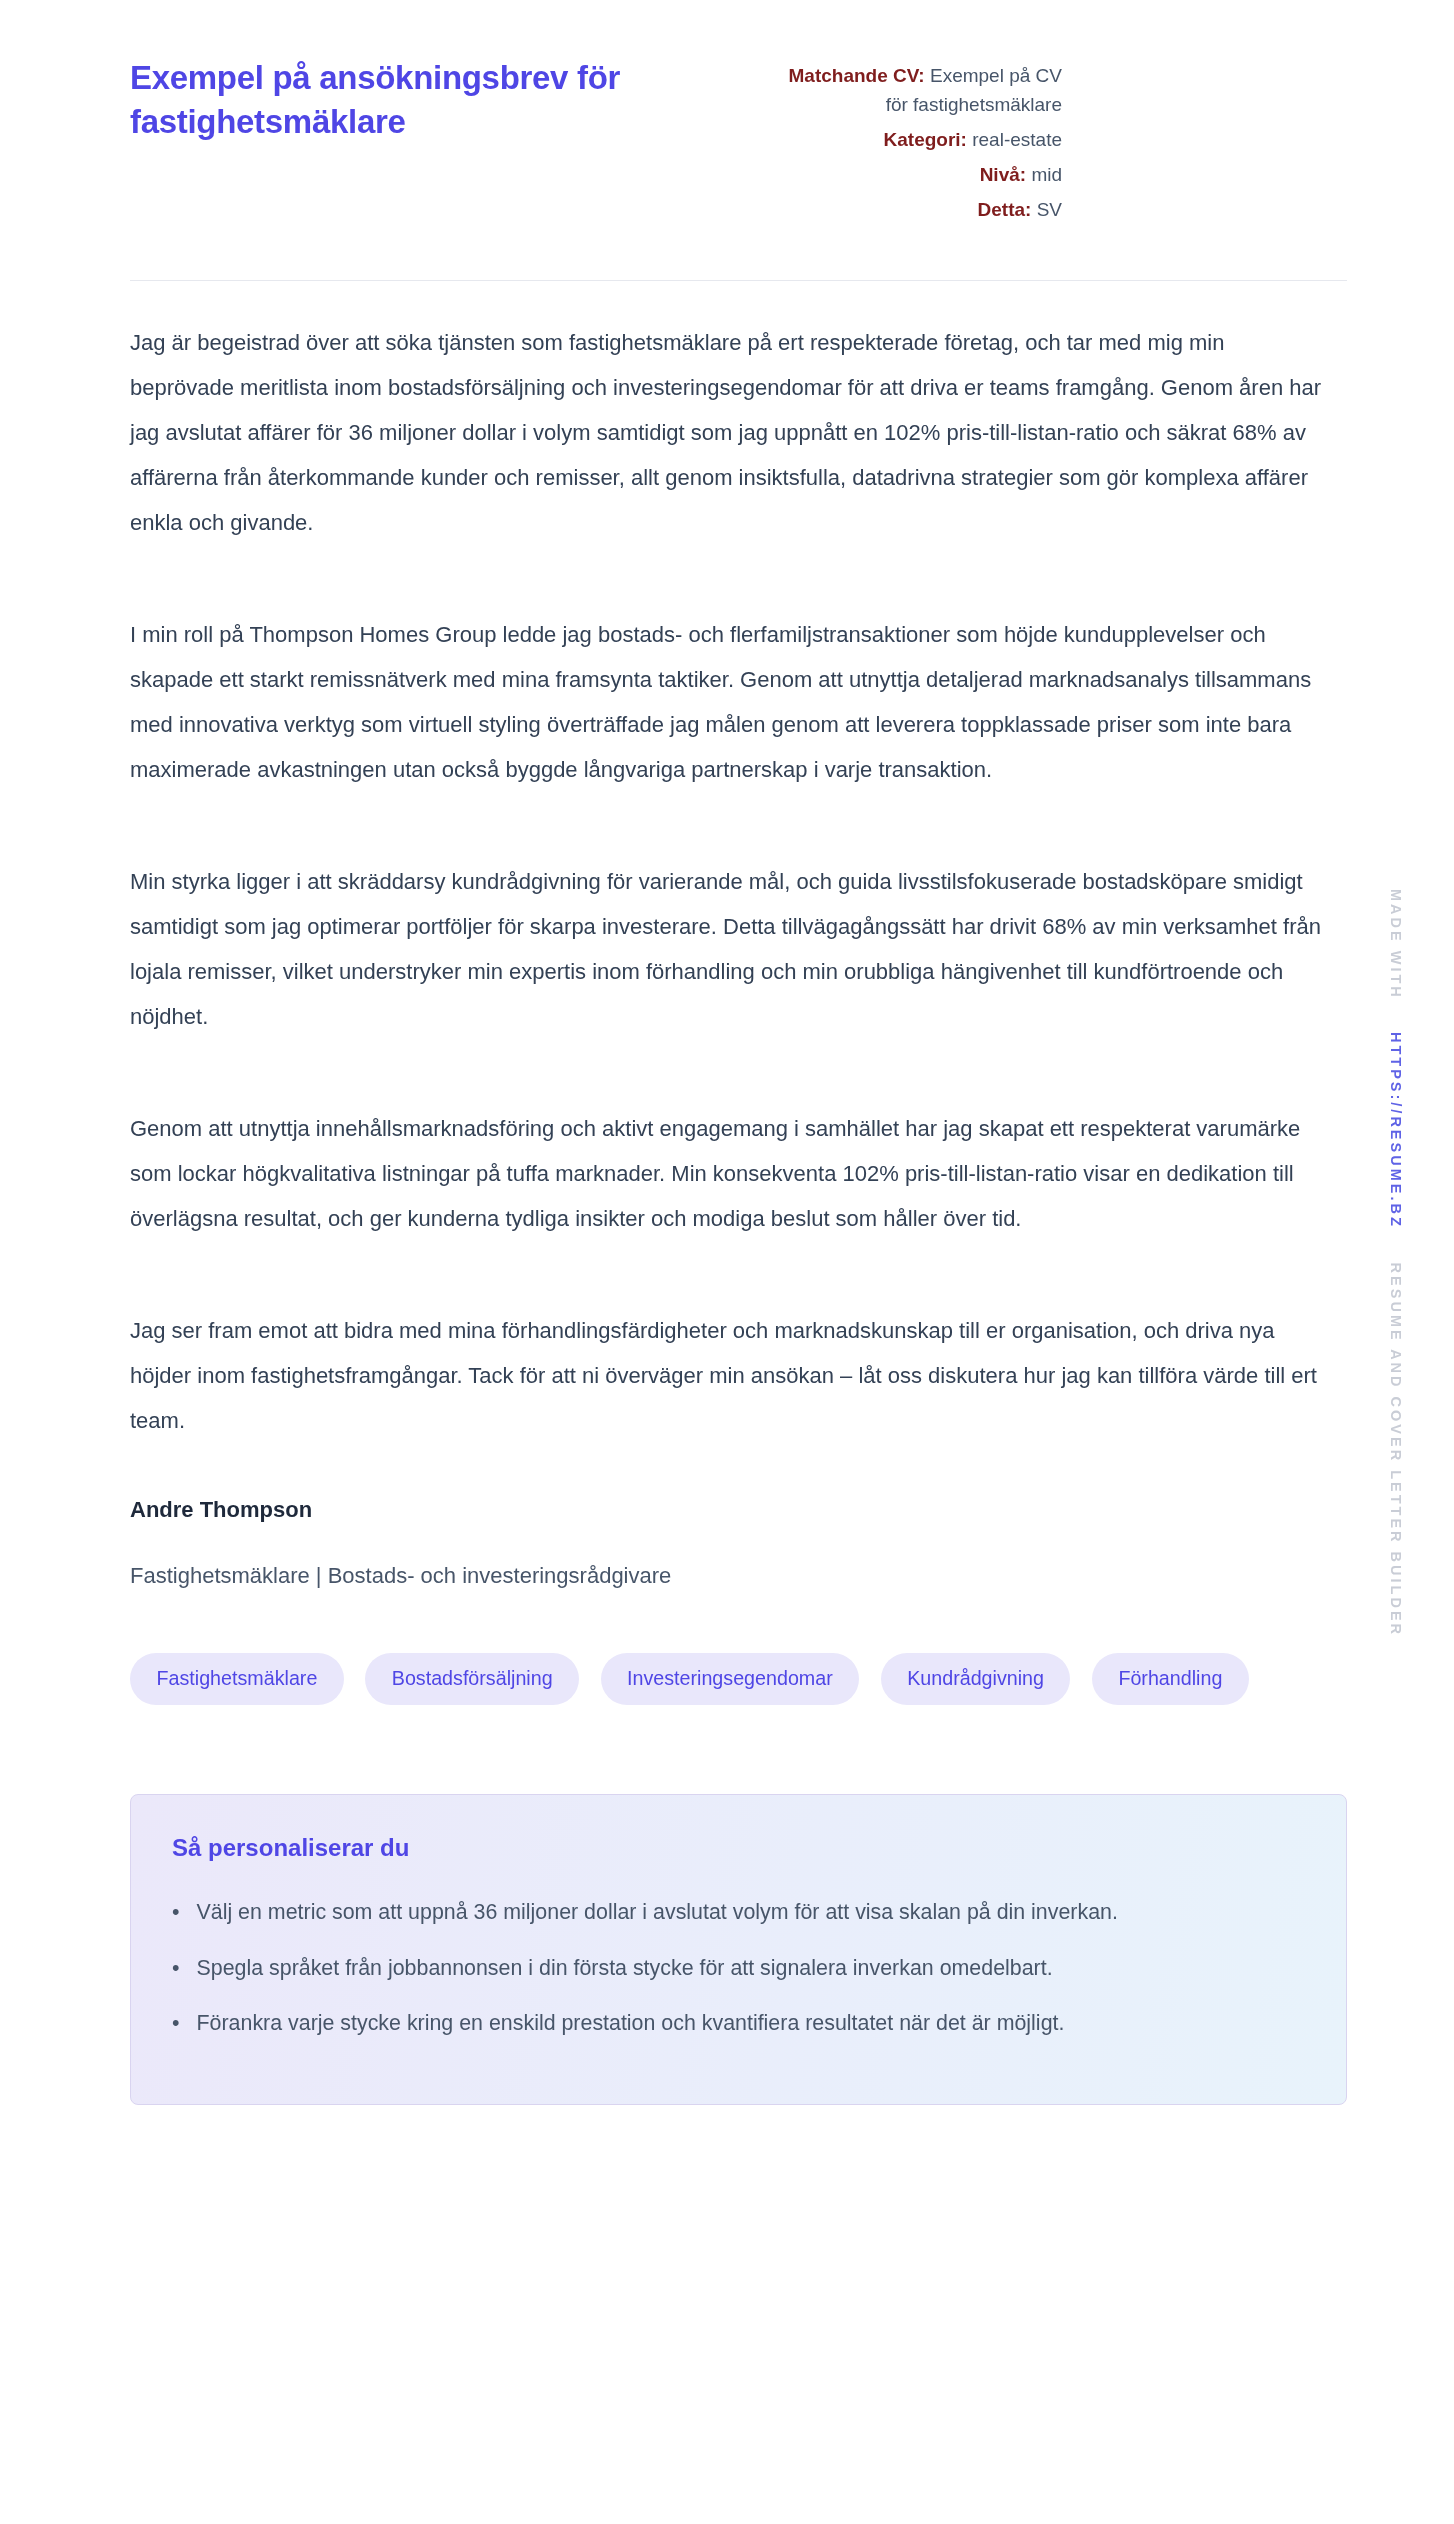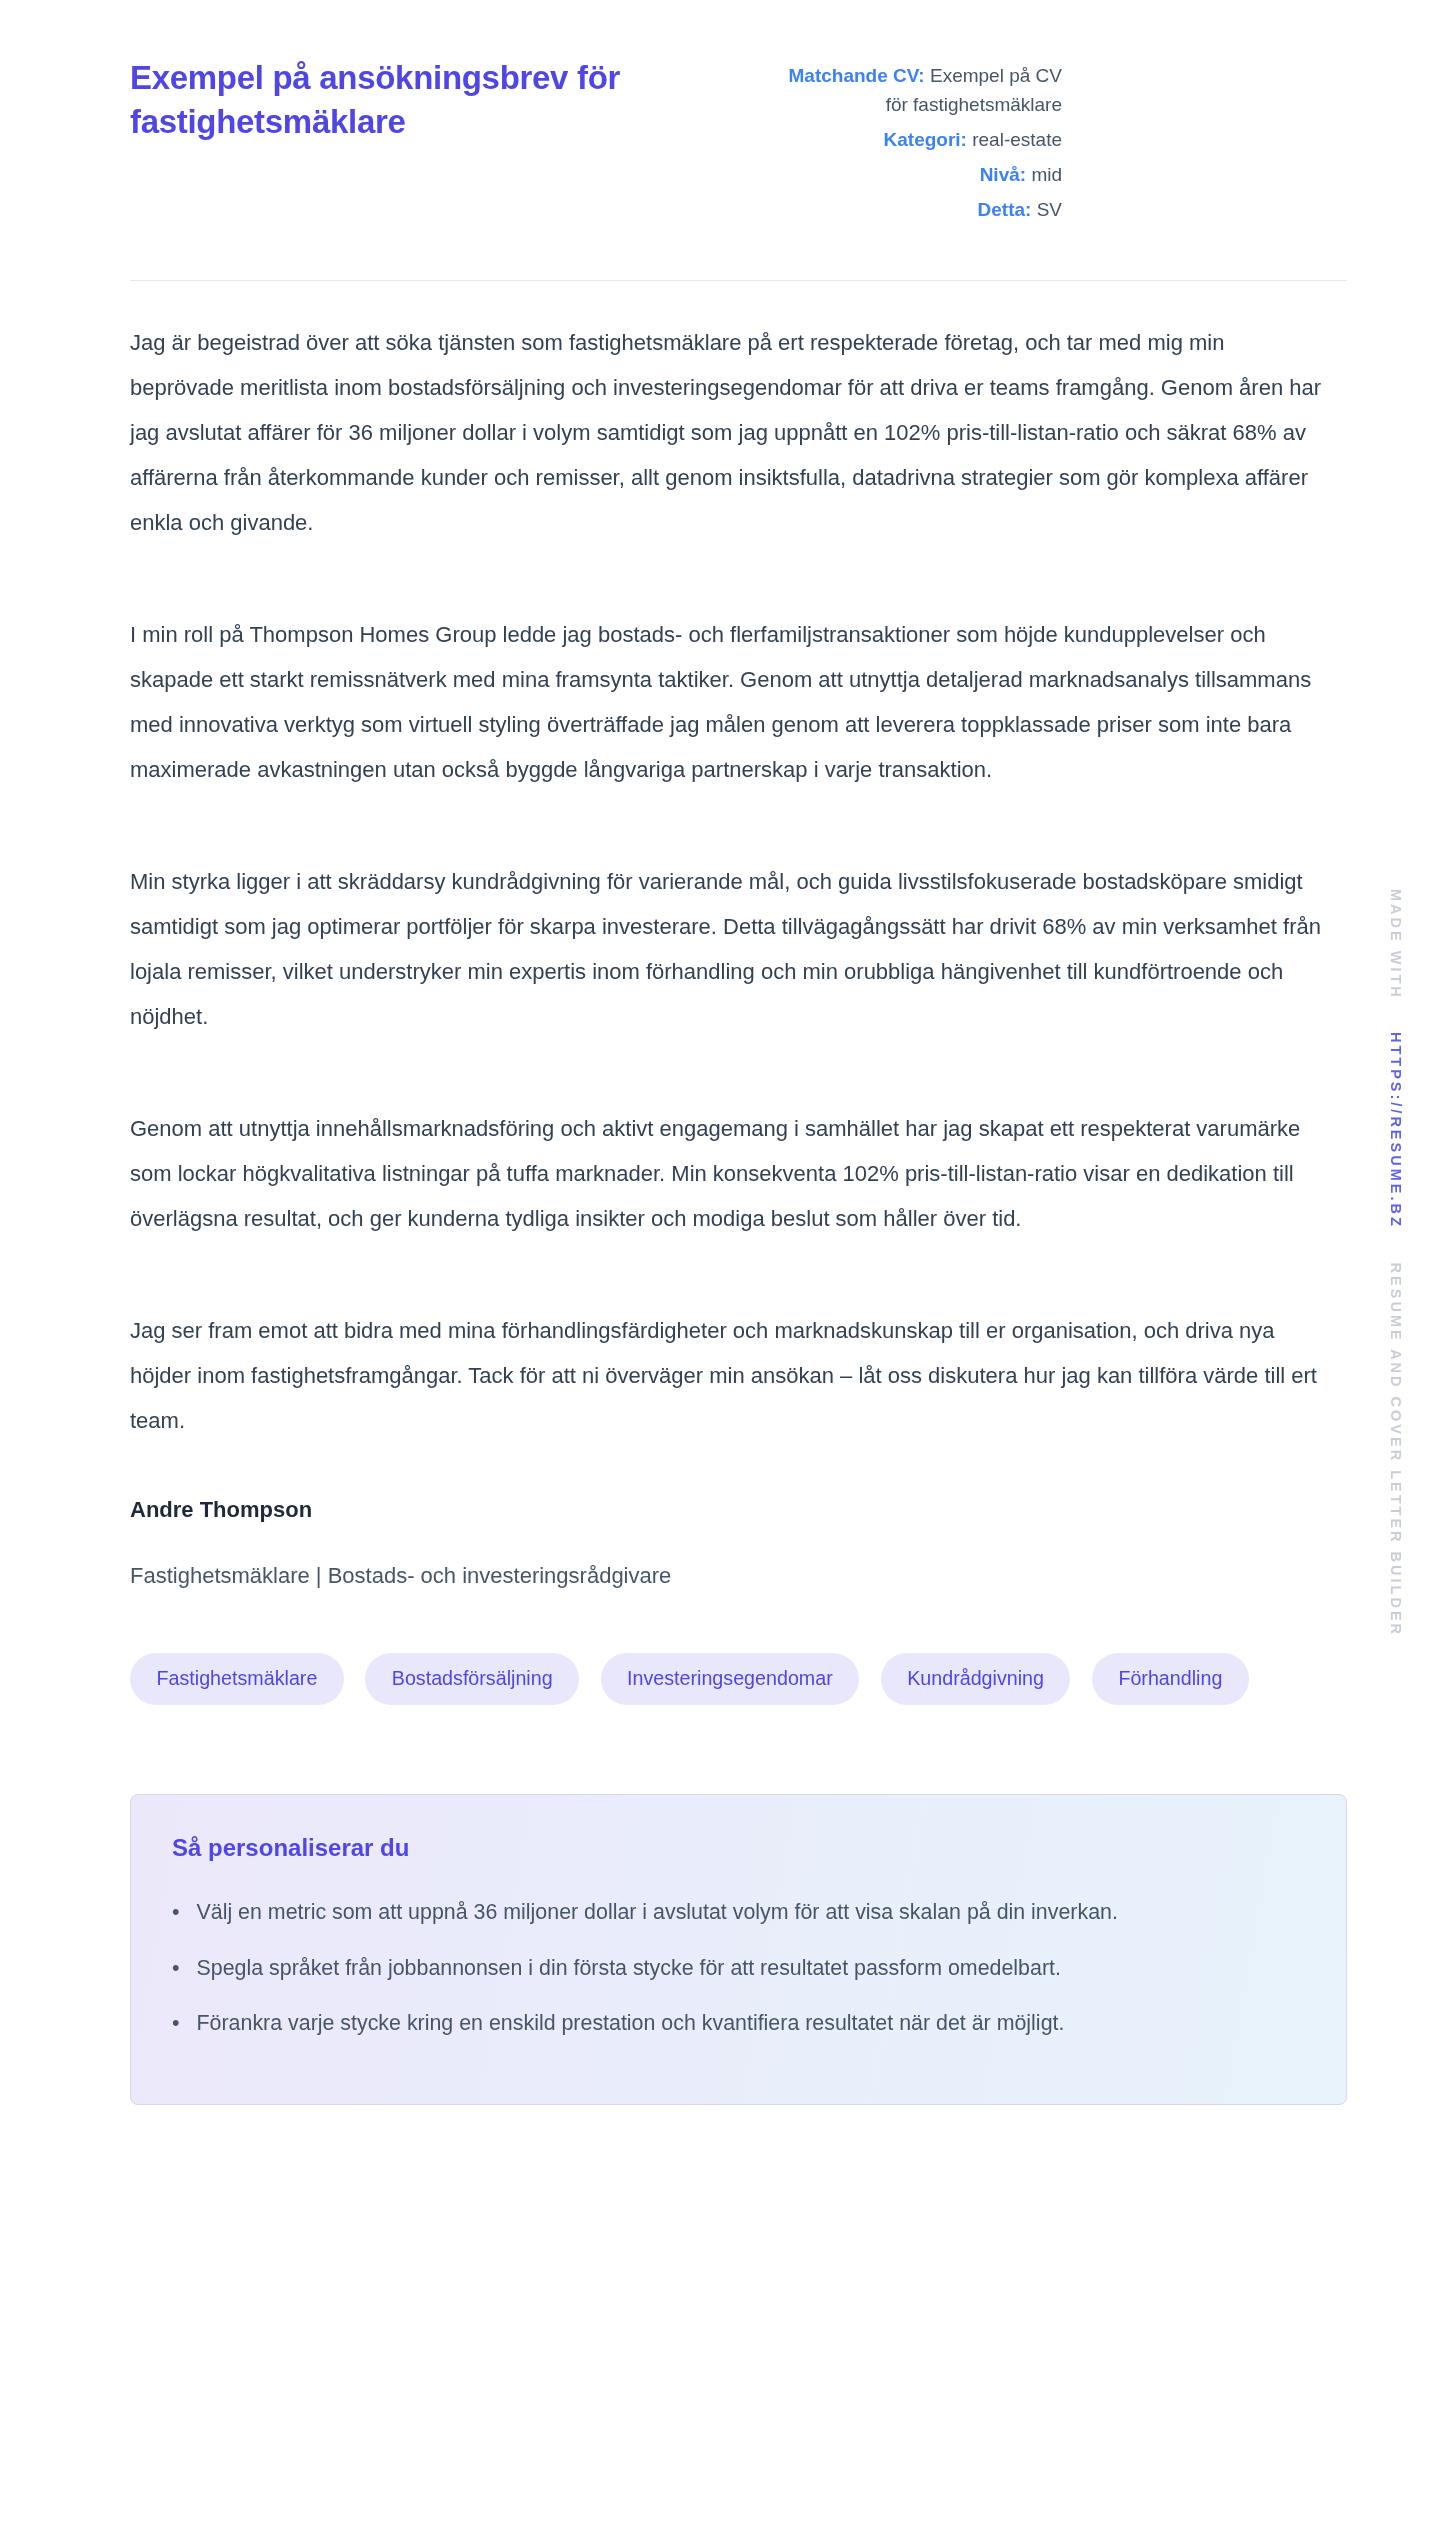--- a/index.html
+++ b/index.html
@@ -39,21 +39,21 @@
   }
   .meta {
     width: 282px;
     margin-top: 5.1px;
     text-align: right;
     font-size: 19px;
     line-height: 29px;
     color: #475569;
   }
   .meta-item { margin-bottom: 6px; }
-  .meta-label { font-weight: 700; color: #3b82f6; }
+  .meta-label { font-weight: 700; color: #7f1d1d; }
   
   .divider {
     margin-top: 50px;
     border: none;
     border-top: 1.7px solid #e6e8ee;
     width: 100%;
   }
   
   .letter { margin-top: 39px; font-size: 22px; line-height: 45px; color: #334155; }
   .greeting {
@@ -171,21 +171,21 @@
 
   <div class="tips-box">
     <h2 class="tips-heading">Så personaliserar du</h2>
     <ul class="tips-list">
       <li class="tip-item">
         <span class="tip-bullet">•</span>
         <span class="tip-text">Välj en metric som att uppnå 36 miljoner dollar i avslutat volym för att visa skalan på din inverkan.</span>
       </li>
       <li class="tip-item">
         <span class="tip-bullet">•</span>
-        <span class="tip-text">Spegla språket från jobbannonsen i din första stycke för att resultatet passform omedelbart.</span>
+        <span class="tip-text">Spegla språket från jobbannonsen i din första stycke för att signalera inverkan omedelbart.</span>
       </li>
       <li class="tip-item">
         <span class="tip-bullet">•</span>
         <span class="tip-text">Förankra varje stycke kring en enskild prestation och kvantifiera resultatet när det är möjligt.</span>
       </li>
     </ul>
   </div>
 
 </div>
 

